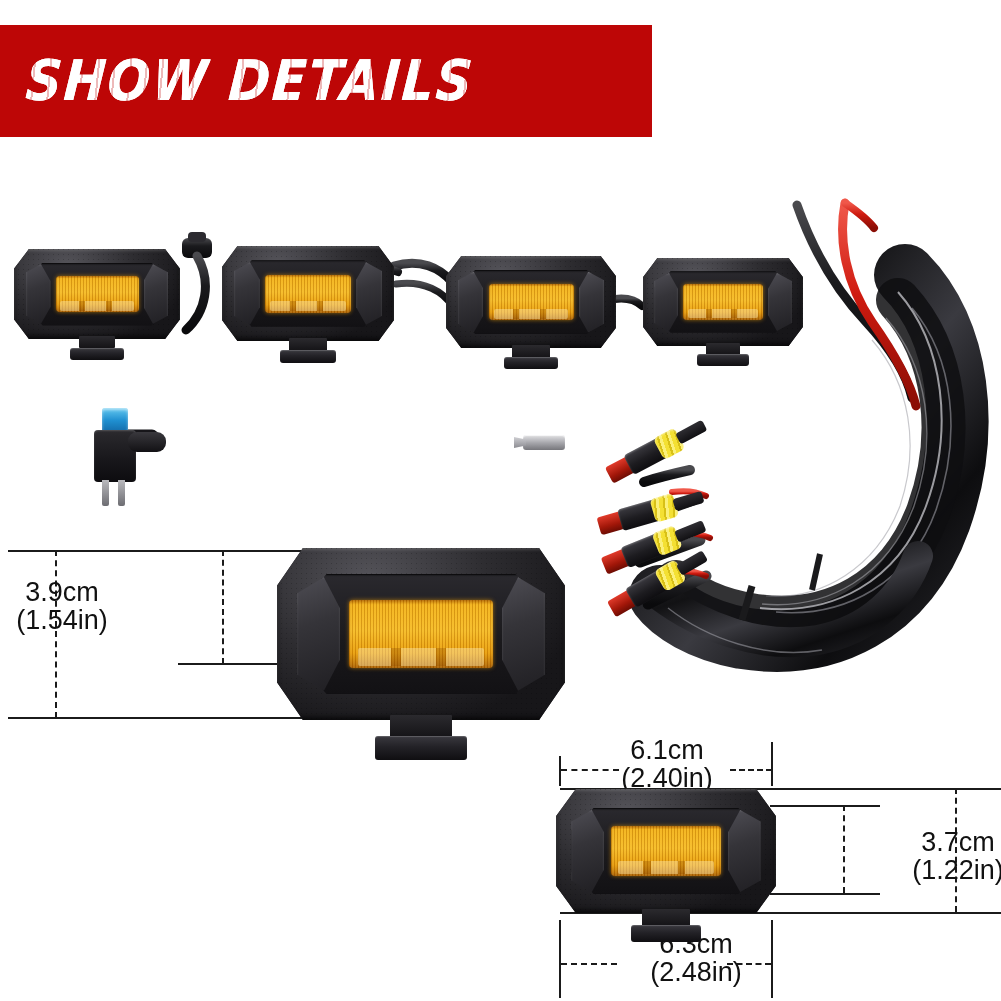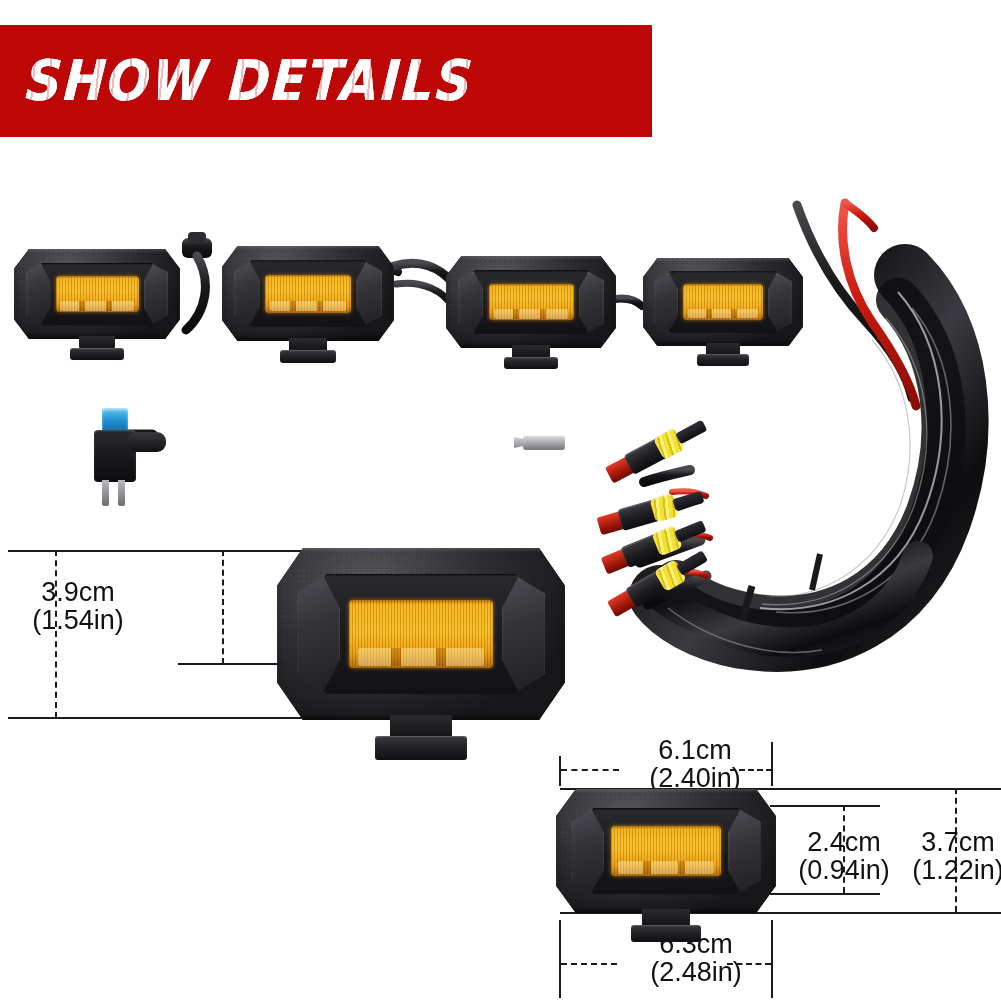--- a/index.html
+++ b/index.html
@@ -410,21 +410,21 @@
     <div class="tail"></div>
   </div>
 
   <div class="dim-solid dim-h" style="left:8px; top:550px; width:310px;"></div>
   <div class="dim-solid dim-h" style="left:178px; top:663px; width:150px;"></div>
   <div class="dim-solid dim-h" style="left:8px; top:717px; width:320px;"></div>
 
   <div class="dim-dash-v" style="left:55px; top:550px; height:168px;"></div>
   <div class="dim-dash-v" style="left:222px; top:550px; height:114px;"></div>
 
-  <div class="dim-label" style="left:16px; top:578px; width:124px;">
+  <div class="dim-label" style="left:0; top:578px; width:124px;">
     <span>3.9cm</span>
     <span class="l2">(1.54in)</span>
   </div>
 
   <div class="lamp" style="left:277px; top:548px; width:288px; height:172px;">
     <div class="body"></div>
     <div class="grain"></div>
     <div class="inner"></div>
     <div class="wing left"></div>
     <div class="wing right"></div>
@@ -432,21 +432,21 @@
     <div class="foot">
       <div class="post"></div>
       <div class="plate"></div>
     </div>
   </div>
 
   <div class="dim-solid dim-v" style="left:559px; top:756px; height:30px;"></div>
   <div class="dim-solid dim-v" style="left:771px; top:742px; height:44px;"></div>
   <div class="dim-dash-h" style="left:561px; top:769px; width:58px;"></div>
   <div class="dim-dash-h" style="left:730px; top:769px; width:42px;"></div>
-  <div class="dim-label" style="left:632px; top:736px; width:126px;">
+  <div class="dim-label" style="left:604px; top:736px; width:126px;">
     <span>6.1cm</span>
     <span class="l2">(2.40in)</span>
   </div>
 
   <div class="dim-solid dim-v" style="left:559px; top:920px; height:78px;"></div>
   <div class="dim-solid dim-v" style="left:771px; top:920px; height:78px;"></div>
   <div class="dim-dash-h" style="left:561px; top:963px; width:56px;"></div>
   <div class="dim-dash-h" style="left:727px; top:963px; width:44px;"></div>
   <div class="dim-label" style="left:632px; top:930px; width:128px;">
     <span>6.3cm</span>
@@ -454,24 +454,20 @@
   </div>
 
   <div class="dim-solid dim-h" style="left:560px; top:788px; width:441px;"></div>
   <div class="dim-solid dim-h" style="left:770px; top:805px; width:110px;"></div>
   <div class="dim-solid dim-h" style="left:770px; top:893px; width:110px;"></div>
   <div class="dim-solid dim-h" style="left:560px; top:912px; width:441px;"></div>
 
   <div class="dim-dash-v" style="left:843px; top:805px; height:88px;"></div>
   <div class="dim-dash-v" style="left:955px; top:788px; height:124px;"></div>
 
-  <div class="dim-label" style="left:781px; top:828px; width:126px;">
-    <span>2.4cm</span>
-    <span class="l2">(0.94in)</span>
-  </div>
   <div class="dim-label" style="left:895px; top:828px; width:126px;">
     <span>3.7cm</span>
     <span class="l2">(1.22in)</span>
   </div>
 
   <div class="lamp" style="left:556px; top:789px; width:220px; height:124px;">
     <div class="body"></div>
     <div class="grain"></div>
     <div class="inner"></div>
     <div class="wing left"></div>

